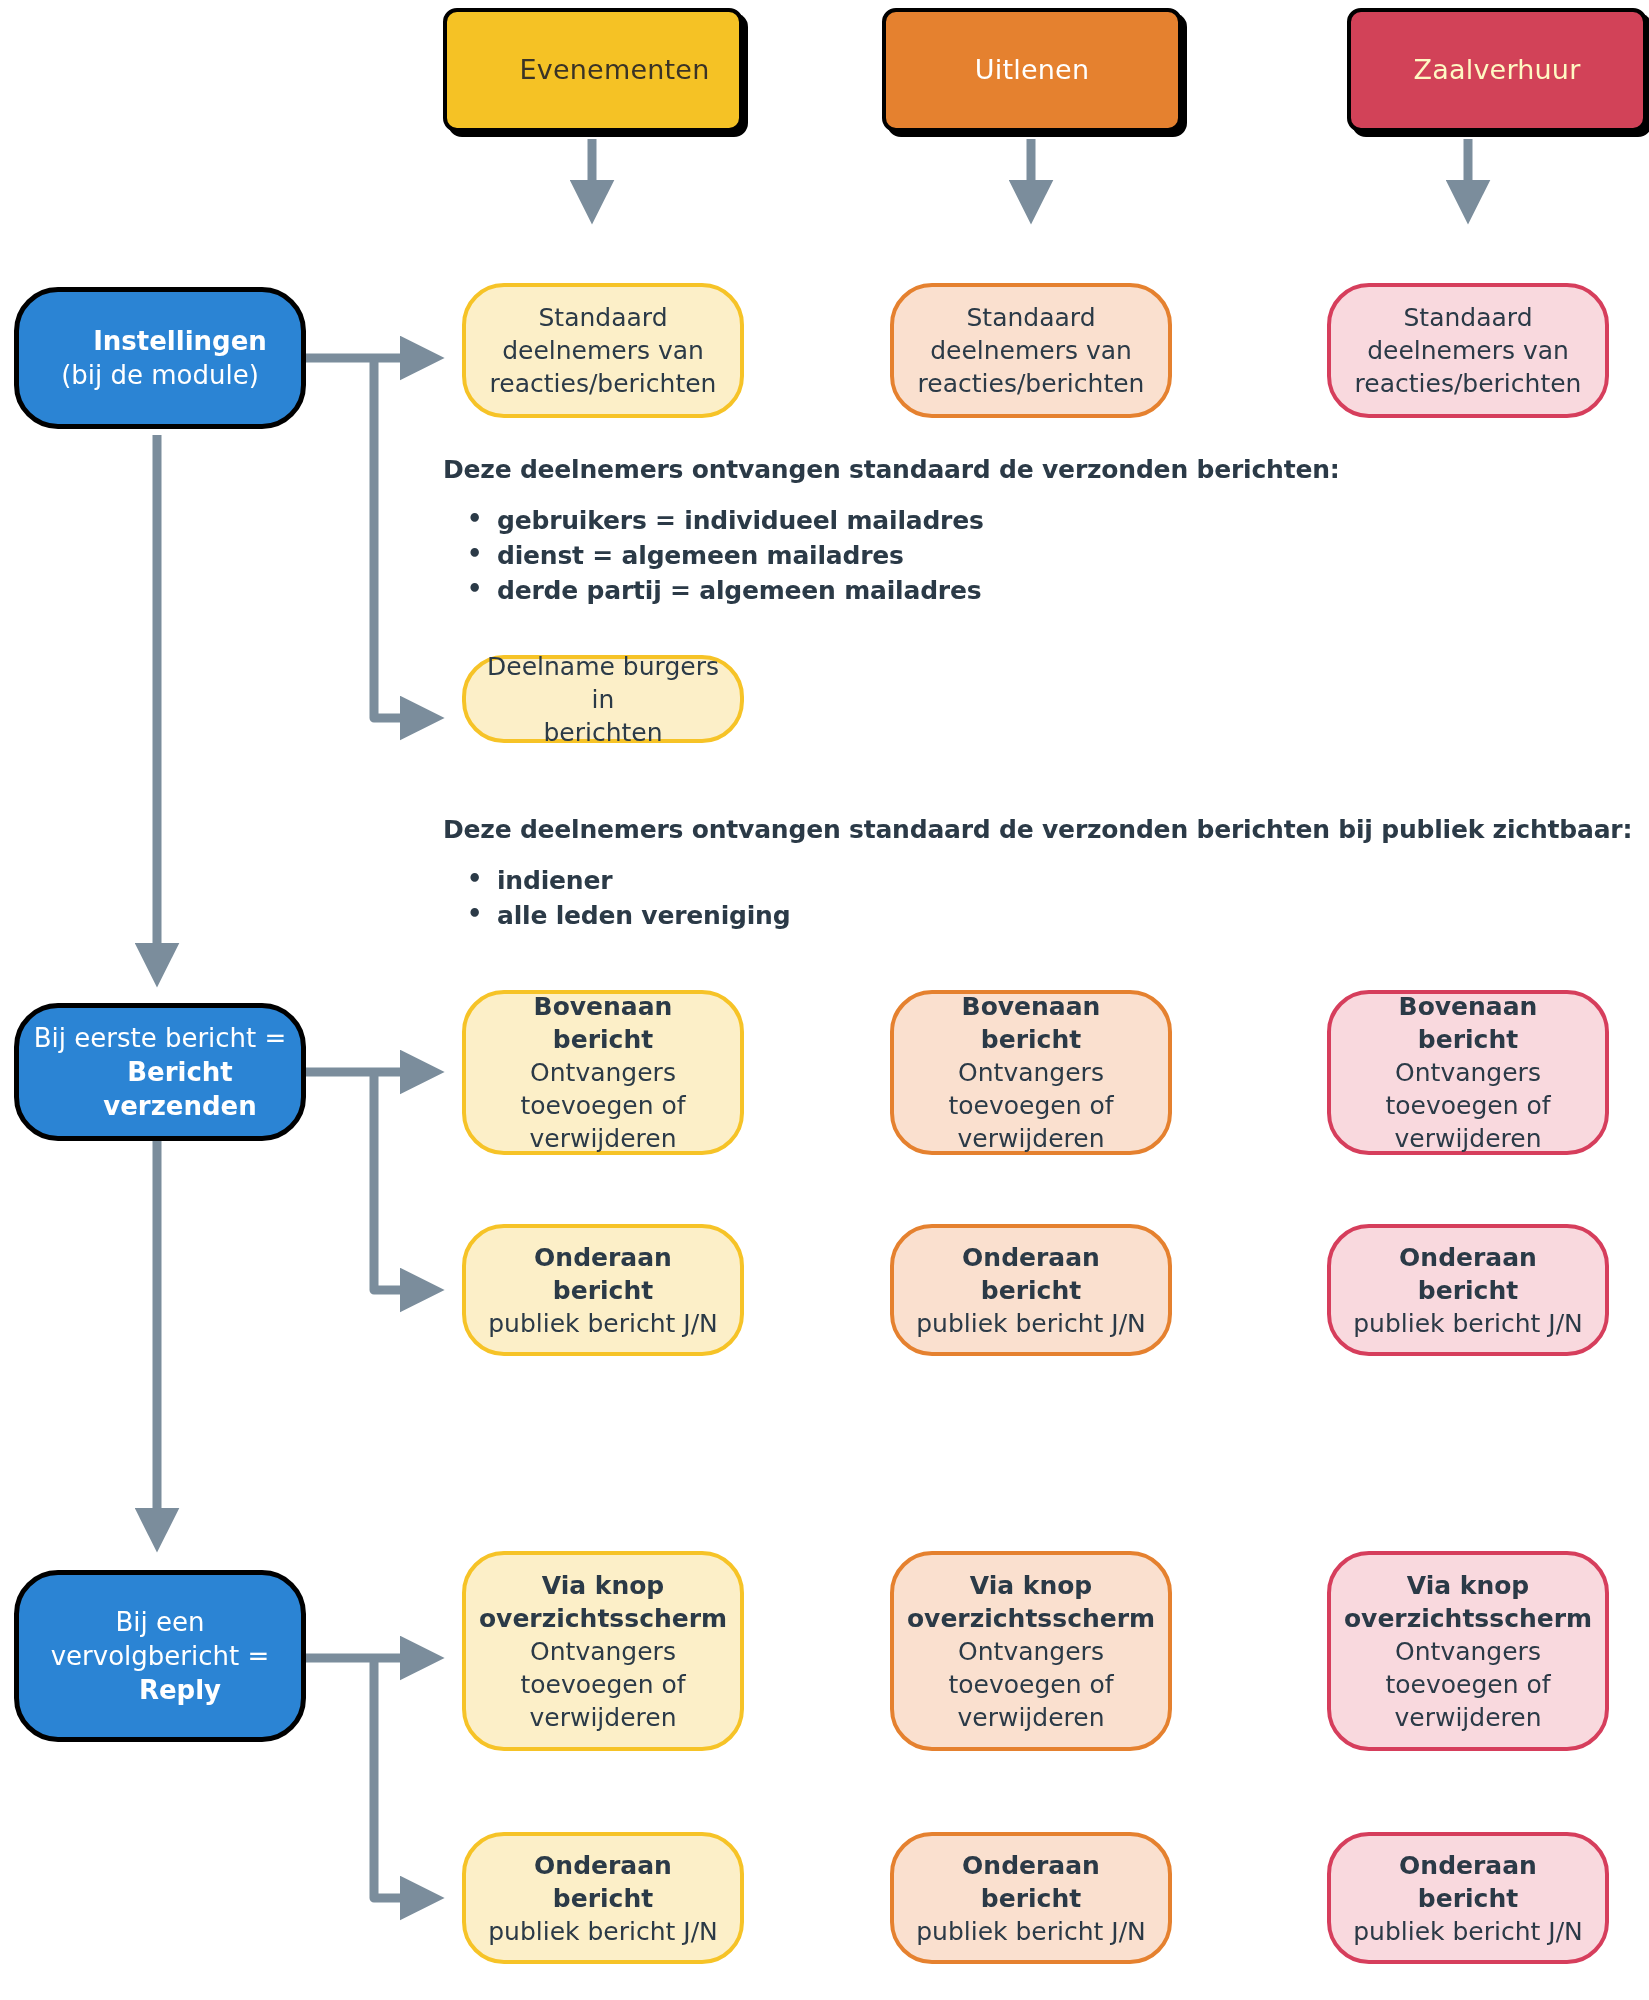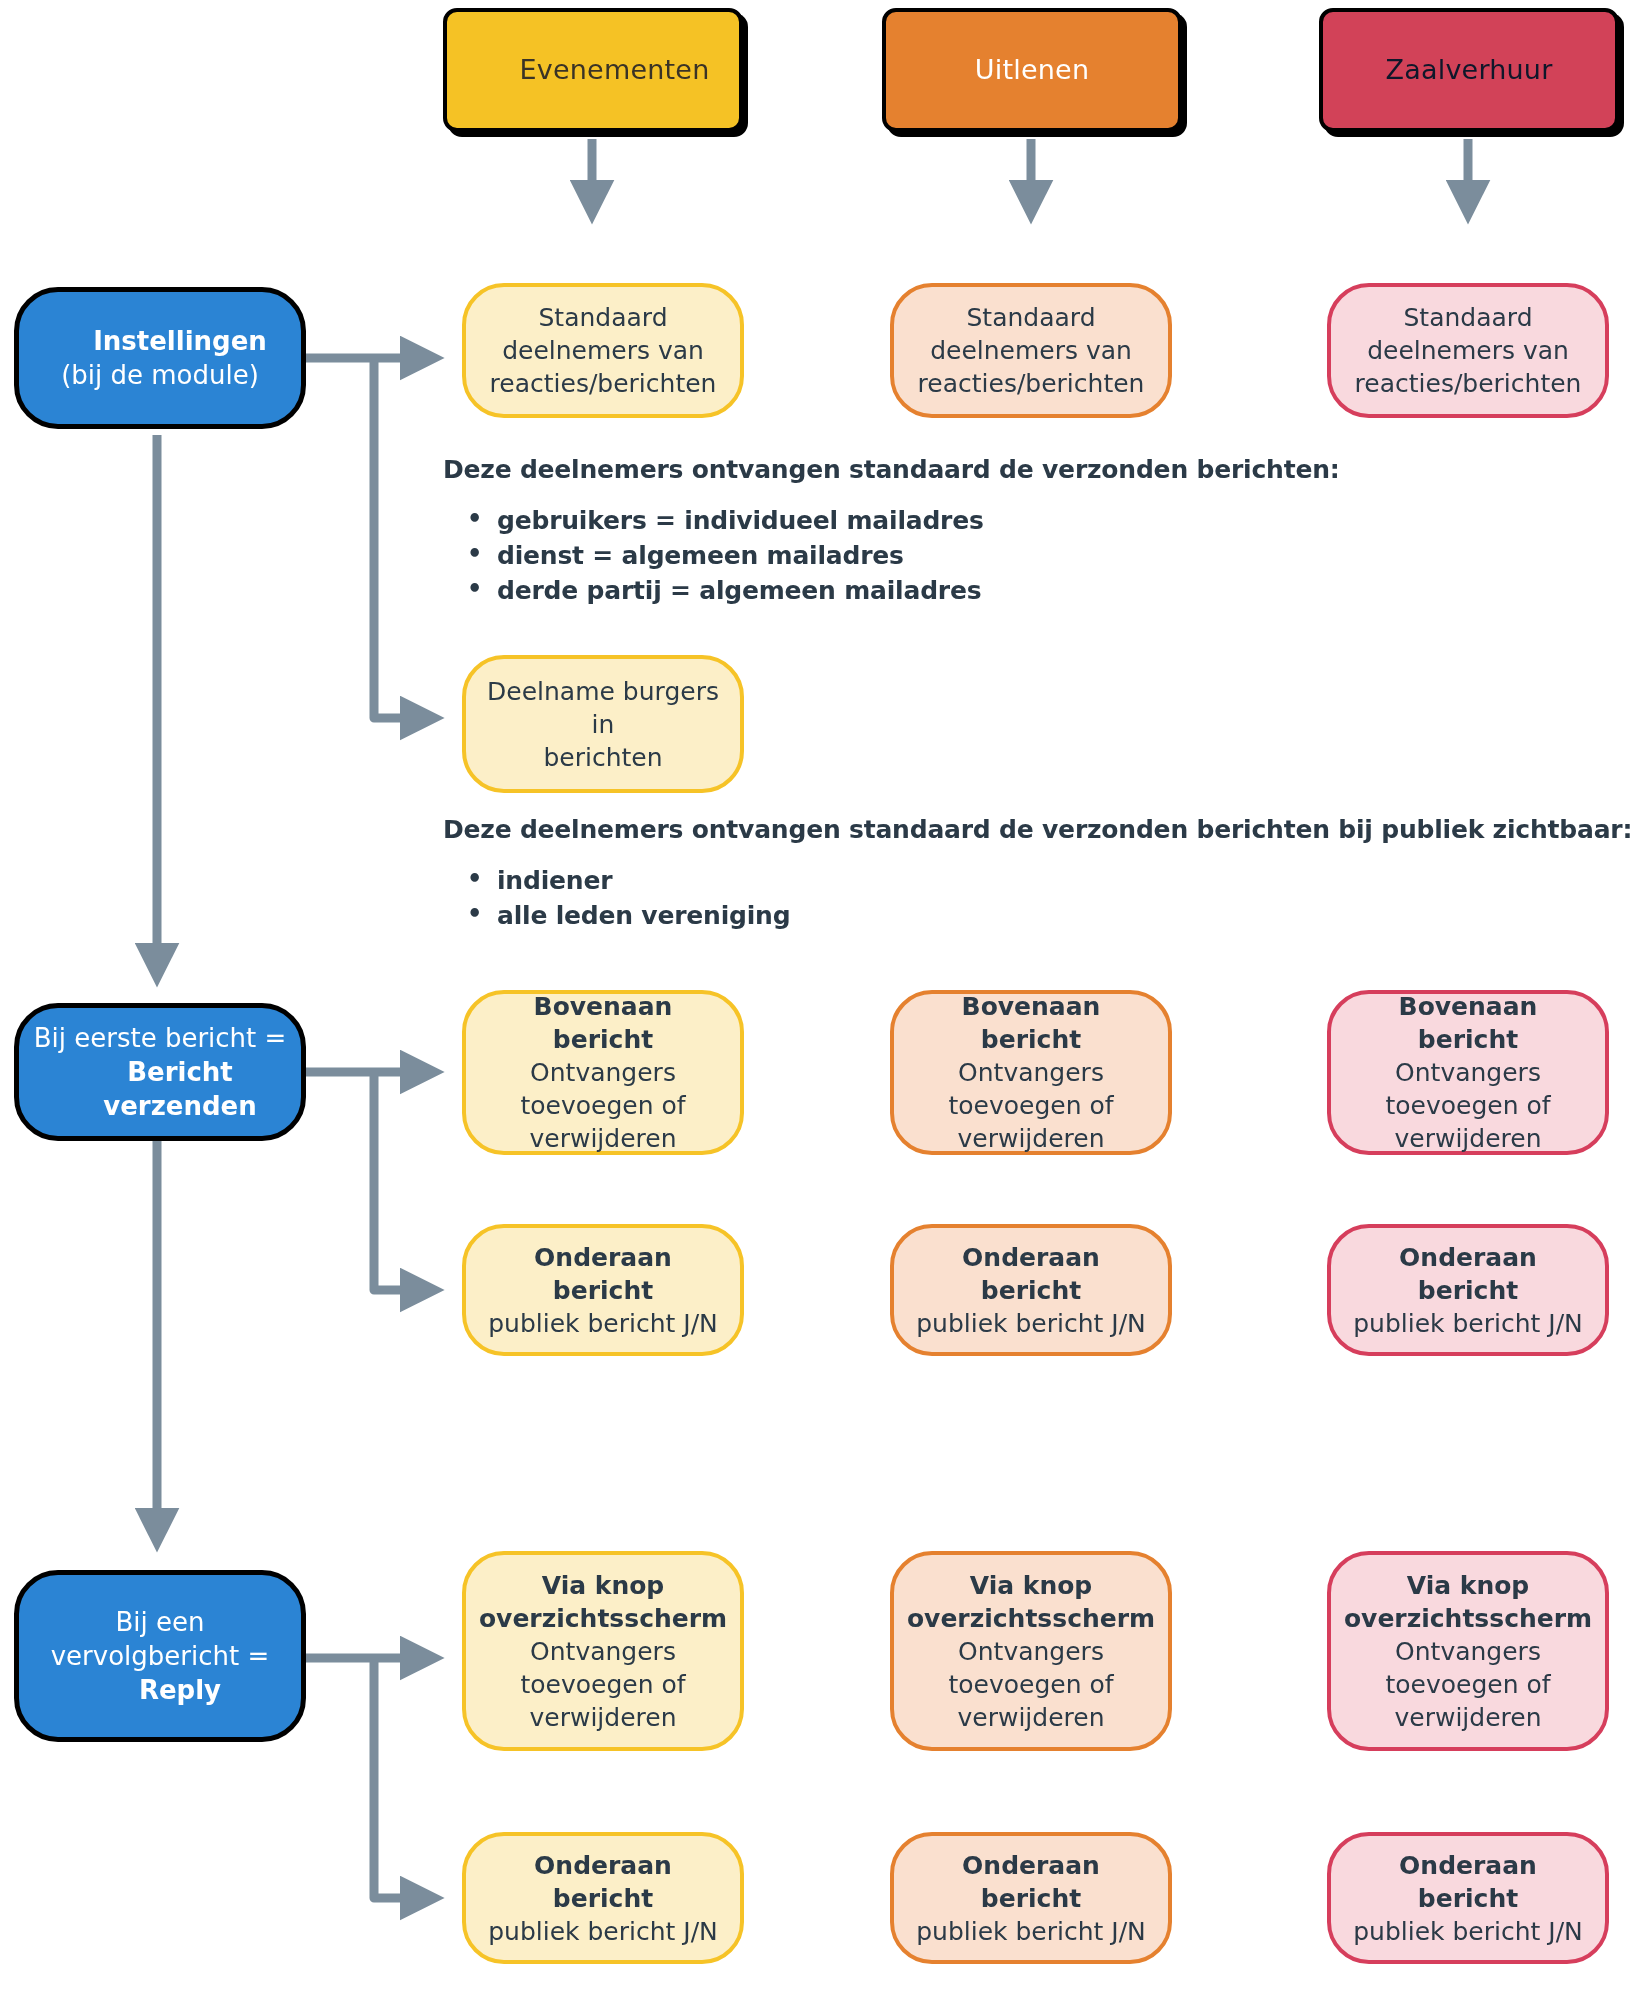--- a/index.html
+++ b/index.html
@@ -43,21 +43,21 @@
   
   .module-head {
     border-radius: 14px;
     border: 4px solid #000000;
     box-shadow: 5px 5px 0 0 #000000;
     font-size: 27px;
     letter-spacing: 0.2px;
   }
   .module-head.c-even { background: #f5c225; color: #3a3326; padding-left: 43px; }
   .module-head.c-uit  { background: #e5812f; color: #ffffff; }
-  .module-head.c-zaal { background: #d24258; color: #0f172a; }
+  .module-head.c-zaal { background: #d24258; color: #fef9c3; margin-left: 28px; }
 
   
   .stage {
     border-radius: 44px;
     border: 5px solid #000000;
     background: #2b84d4;
     color: #ffffff;
     font-size: 26px;
     padding: 6px 14px;
   }
@@ -195,21 +195,21 @@
 
   <div class="note" style="left:443px; top:455px; width:1100px;">
     <div class="note-title">Deze deelnemers ontvangen standaard de verzonden berichten:</div>
     <ul>
       <li>gebruikers = individueel mailadres</li>
       <li>dienst = algemeen mailadres</li>
       <li>derde partij = algemeen mailadres</li>
     </ul>
   </div>
 
-  <div class="node card c-even" style="left:462px; top:655px; width:282px; height:138px;">
+  <div class="node card c-even" style="left:462px; top:655px; width:282px; height:88px;">
     <span>Deelname burgers in</span>
     <span>berichten</span>
   </div>
 
   <div class="note" style="left:443px; top:815px; width:1200px;">
     <div class="note-title">Deze deelnemers ontvangen standaard de verzonden berichten bij publiek zichtbaar:</div>
     <ul>
       <li>indiener</li>
       <li>alle leden vereniging</li>
     </ul>

